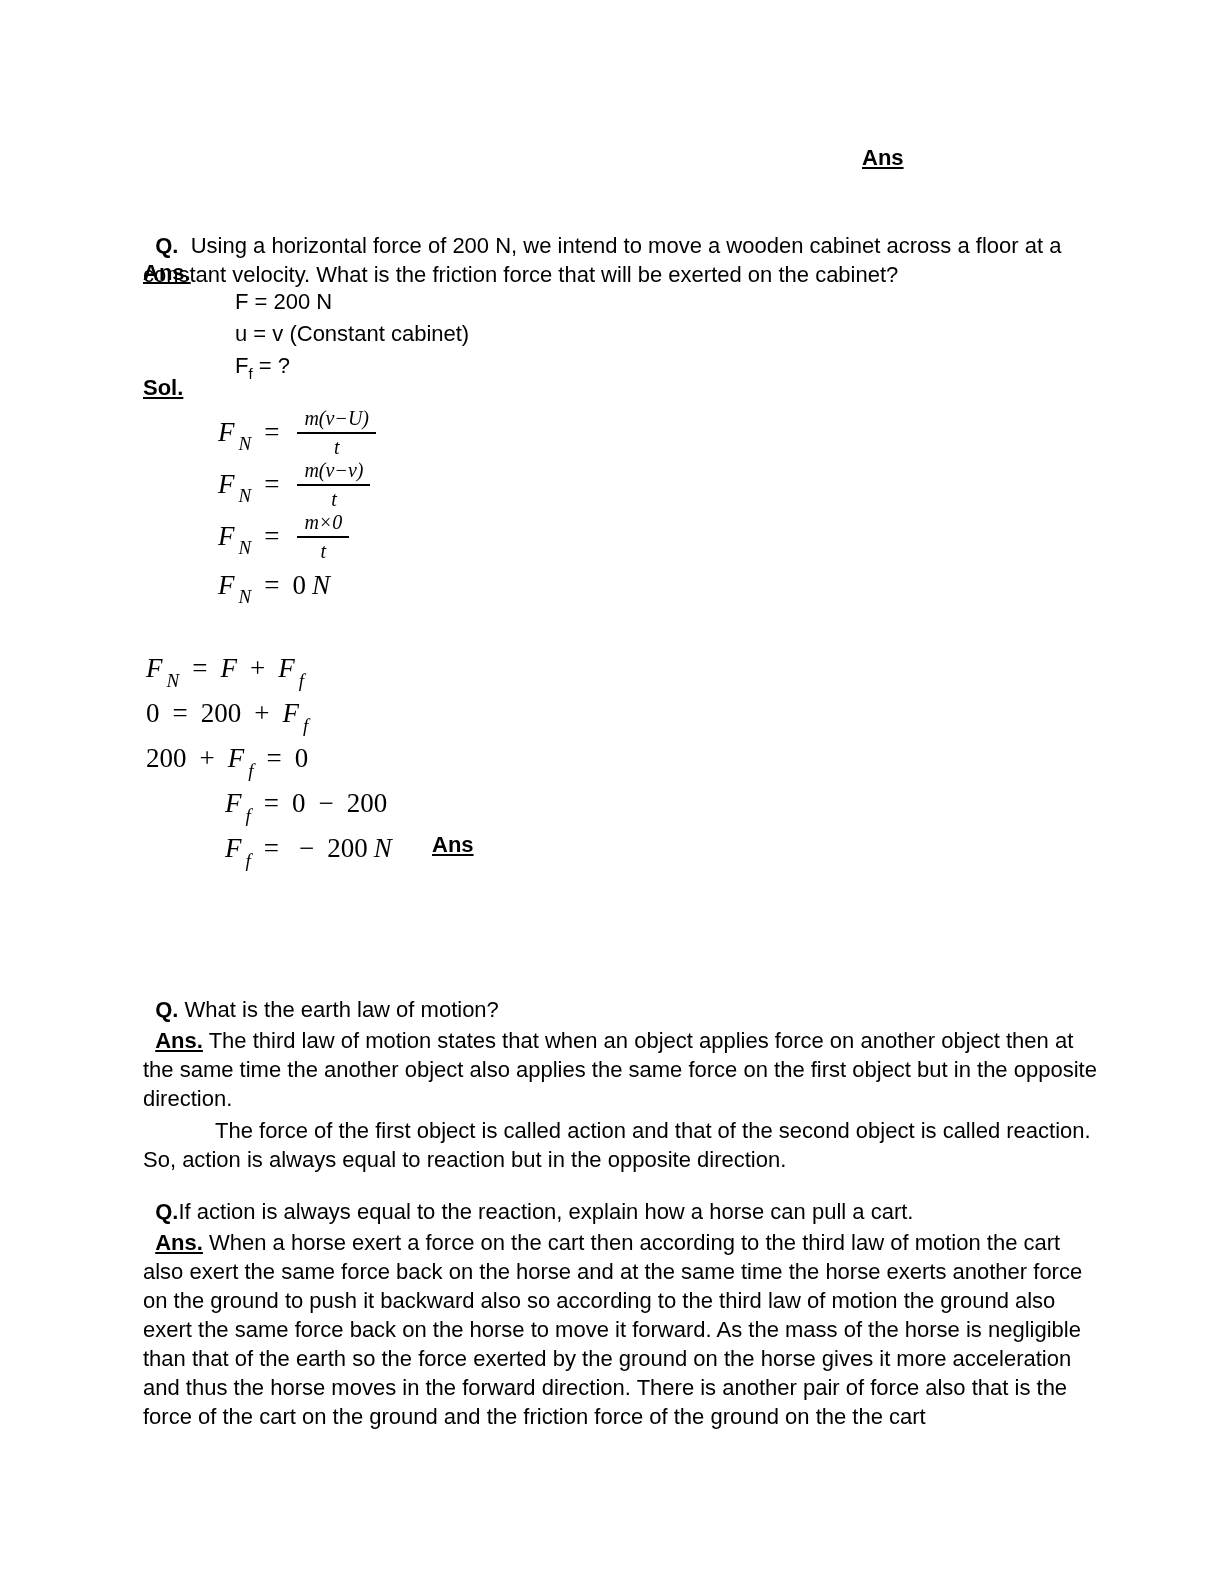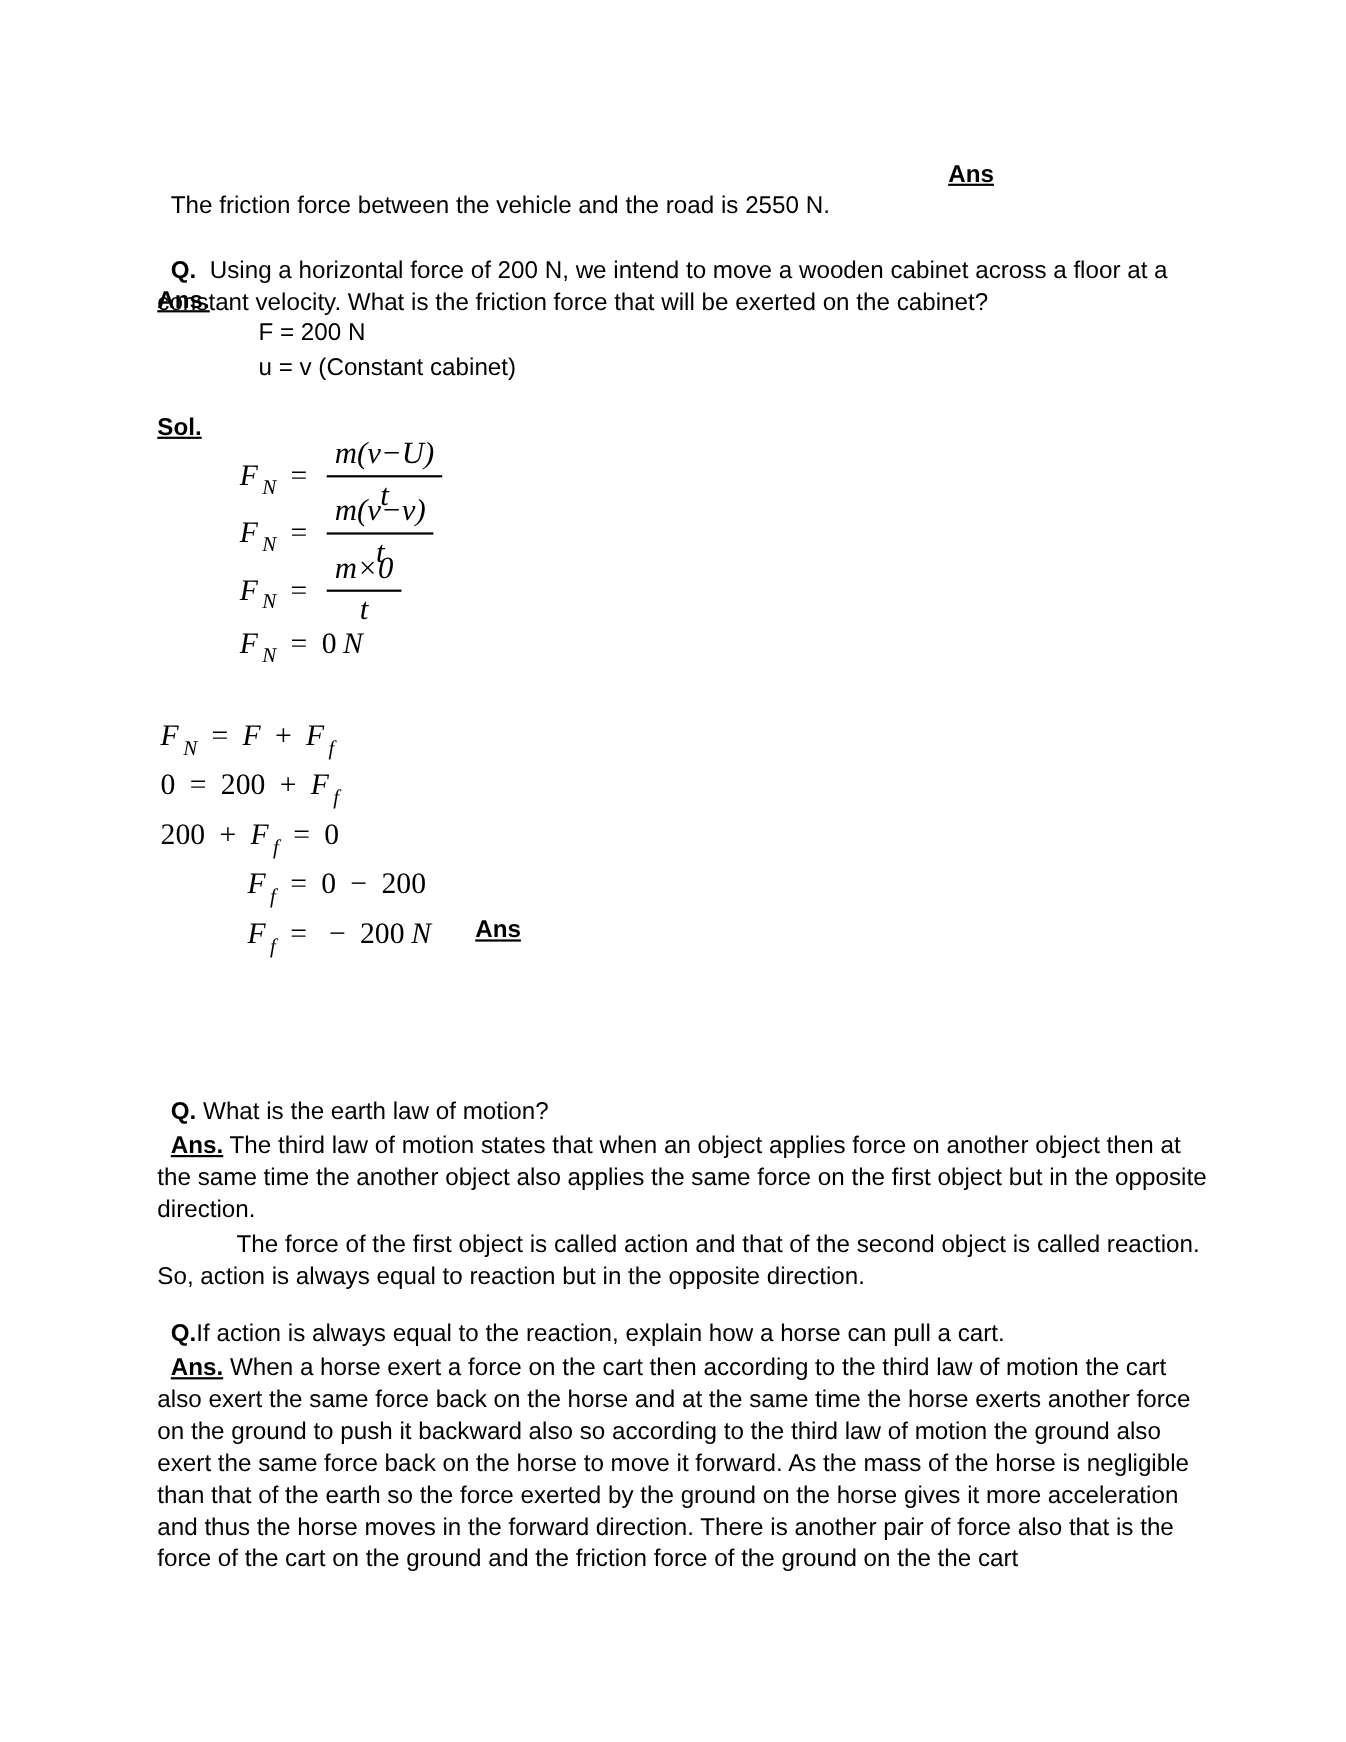--- a/index.html
+++ b/index.html
@@ -57,21 +57,21 @@
     font-size: 19px;
     position: relative;
     top: 12px;
     margin-left: 1px;
     margin-right: 3px;
   }
   .frac {
     display: inline-flex;
     flex-direction: column;
     align-items: center;
-    font-size: 28px;
+    font-size: 20px;
     font-style: italic;
     margin-left: 8px;
     line-height: 1.1;
   }
   .frac .num {
     padding: 0 7px 3px 7px;
     border-bottom: 2px solid #000;
   }
   .frac .den { padding-top: 2px; }
   .row-h52 { height: 52px; }
@@ -83,33 +83,33 @@
     position: absolute;
     left: 432px;
     top: 832px;
     font-size: 22px;
   }
 </style>
 </head>
 <body>
 
 <div class="abs txt" style="left:143px; top:143px; width:962px;">
-  <span>The friction force between the vehicle and the road is 2550 N.</span>
   <span class="bu" style="position:absolute; left:719px; top:0;">Ans</span>
 </div>
 
 <div class="abs txt para" style="left:143px; top:202px;">
   <span class="qb">Q.</span><span>  Using a horizontal force of 200 N, we intend to move a wooden cabinet across a floor at a constant velocity. What is the friction force that will be exerted on the cabinet?</span>
 </div>
 
 <div class="abs txt bu" style="left:143px; top:258px;">Ans.</div>
 
 <div class="abs" style="left:143px; top:286px;">
   <div class="given">F = 200 N</div>
   <div class="given">u = v (Constant cabinet)</div>
+  <div class="given"><span>F</span><span class="sub-sans">f</span><span> = ?</span></div>
 </div>
 
 <div class="abs txt bu" style="left:143px; top:373px;">Sol.</div>
 
 <div class="abs math-block" style="left:143px; top:406px;">
   <div class="math-row row-h52 ind72"><span class="mi">F</span><span class="sub">N</span><span class="mo">=</span><span class="frac"><span class="num">m(v−U)</span><span class="den">t</span></span></div>
   <div class="math-row row-h52 ind72"><span class="mi">F</span><span class="sub">N</span><span class="mo">=</span><span class="frac"><span class="num">m(v−v)</span><span class="den">t</span></span></div>
   <div class="math-row row-h52 ind72"><span class="mi">F</span><span class="sub">N</span><span class="mo">=</span><span class="frac"><span class="num">m×0</span><span class="den">t</span></span></div>
   <div class="math-row row-h46 ind72"><span class="mi">F</span><span class="sub">N</span><span class="mo">=</span><span class="mn">0</span><span class="mi">N</span></div>
 </div>

